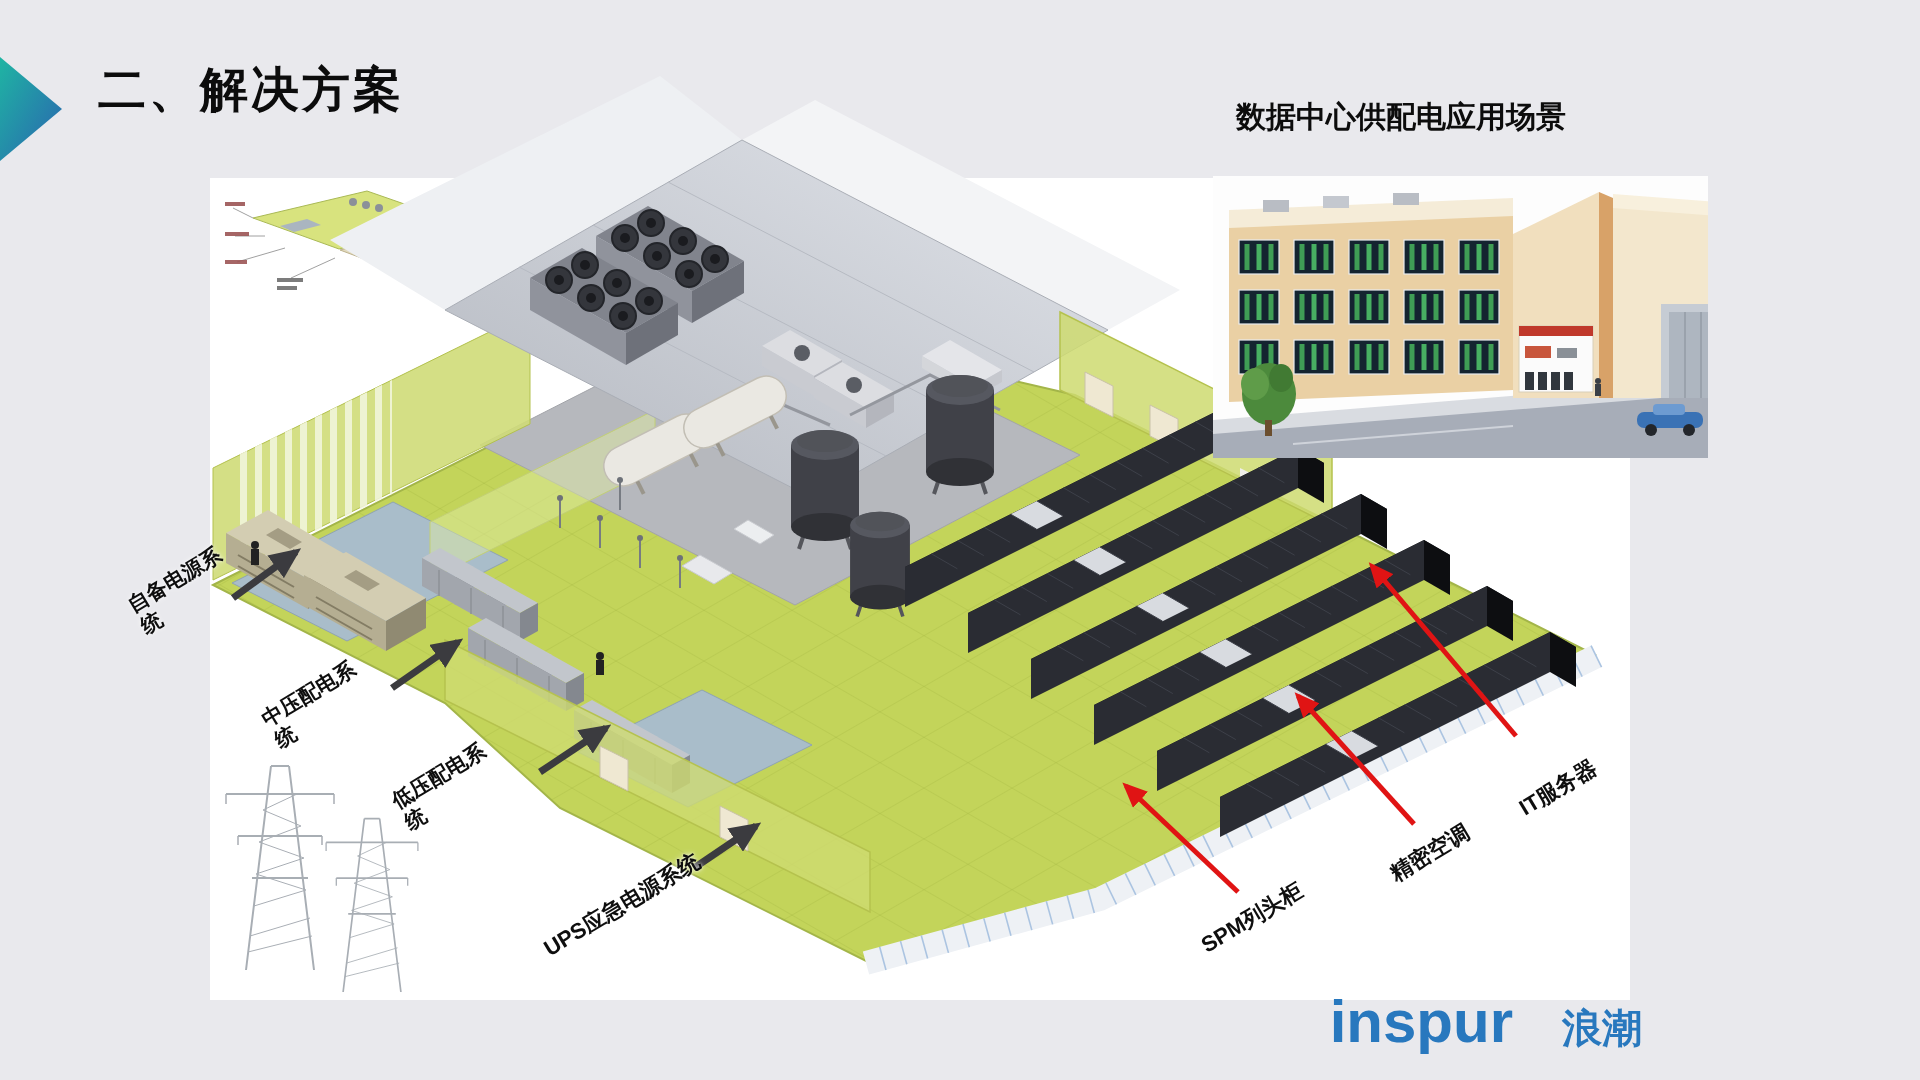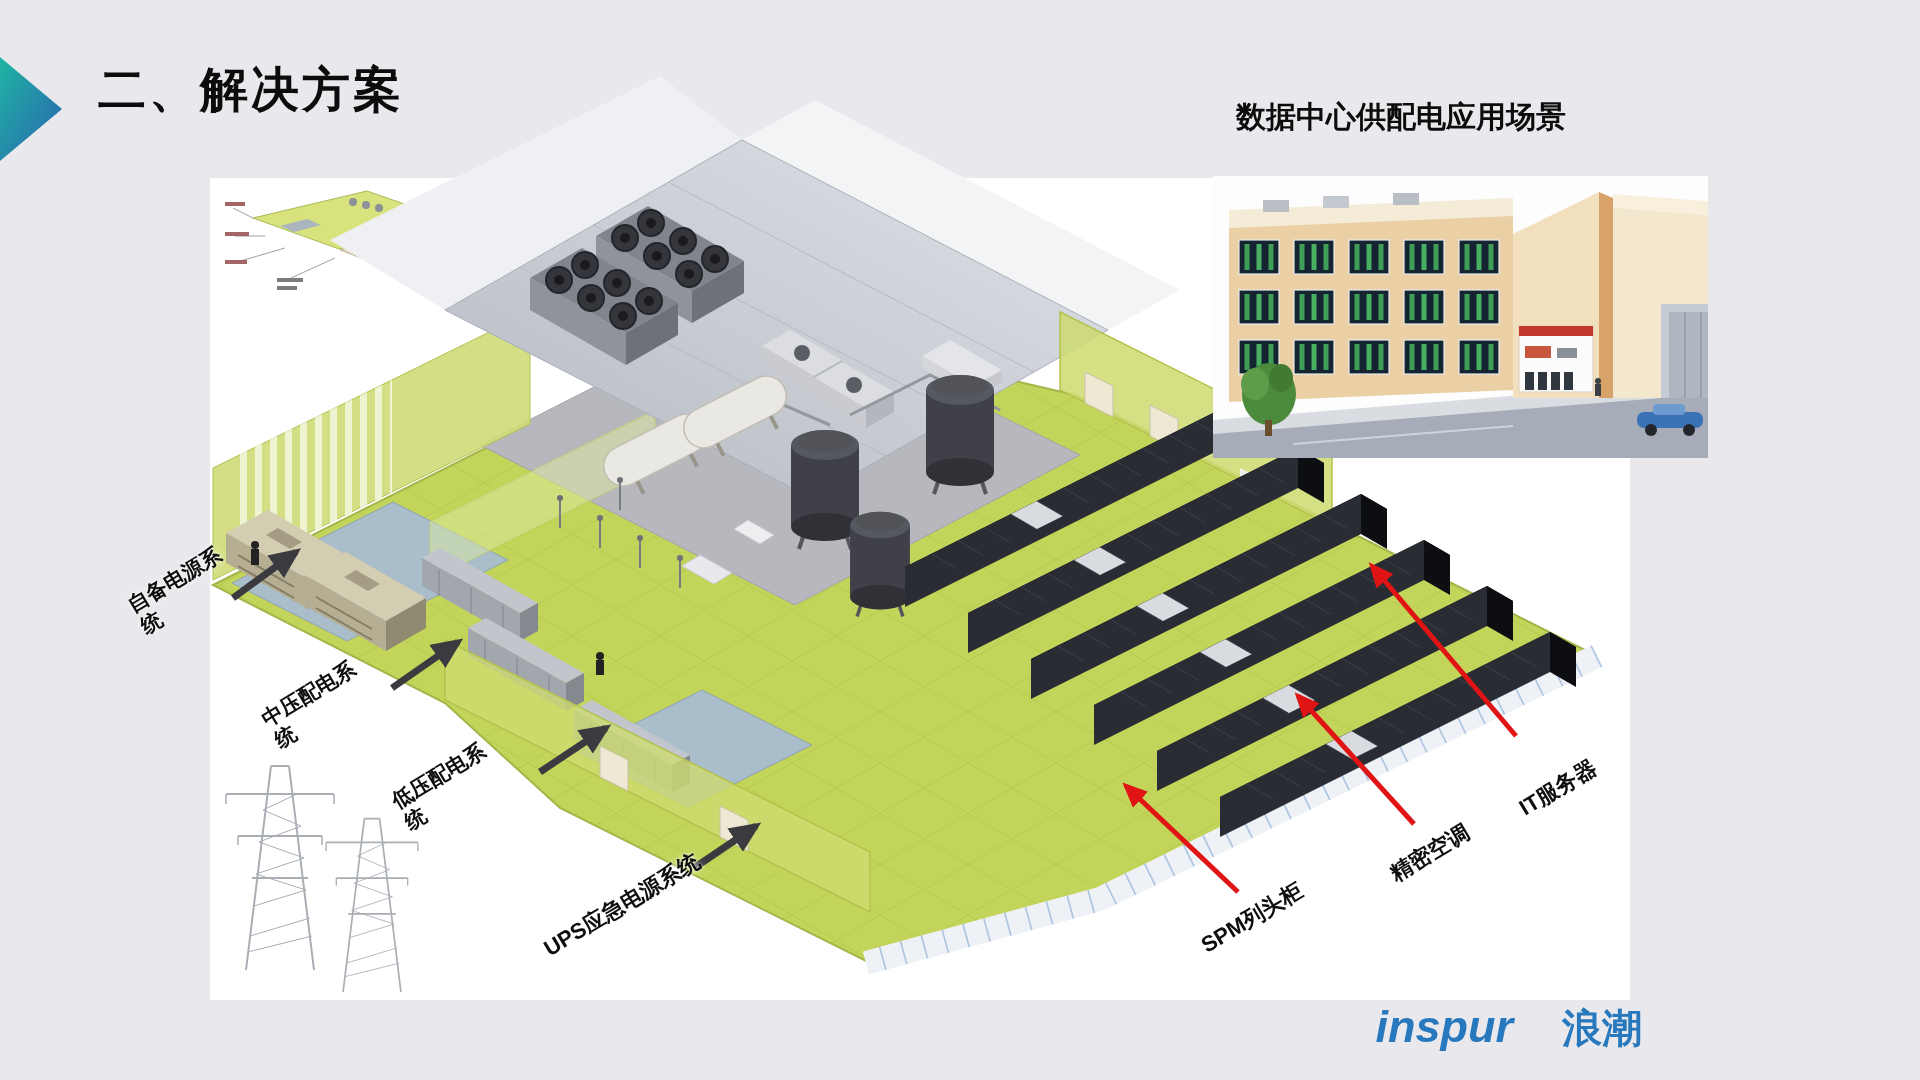--- a/index.html
+++ b/index.html
@@ -10,21 +10,21 @@
   .subtitle{position:absolute;right:142px;top:88px;font-size:30px;font-weight:800;color:#0c0c0c;margin-top:9px;}
   .illu{position:absolute;left:0;top:0;}
   .inset{position:absolute;left:1213px;top:176px;width:573px;height:282px;background:#fdfdfd;}
   .anno{position:absolute;font-weight:800;color:#0e0e0e;
         transform:translate(-50%,-50%) rotate(-31deg);
         font-size:21px;line-height:1.18;
         text-shadow:0 0 3px rgba(255,255,255,.85),0 0 6px rgba(255,255,255,.6);}
   .anno.wrap{width:116px;}
   .anno.nowrap{white-space:nowrap;font-size:22px;}
   .logo{position:absolute;right:66px;bottom:24px;display:flex;align-items:baseline;gap:9px;color:#2878be;}
-  .logo .word{font-size:45px;font-weight:800;font-style:italic;letter-spacing:0;}
+  .logo .word{font-size:60px;font-weight:800;letter-spacing:0;}
   .logo .cn{font-size:40px;font-weight:800;font-style:normal;margin-left:40px;}
 </style>
 </head>
 <body>
 
 <div class="slide">
 
   <svg class="chevron" width="70" height="110">
     <defs>
       <linearGradient id="chg" x1="0" y1="0" x2="1" y2="1">

